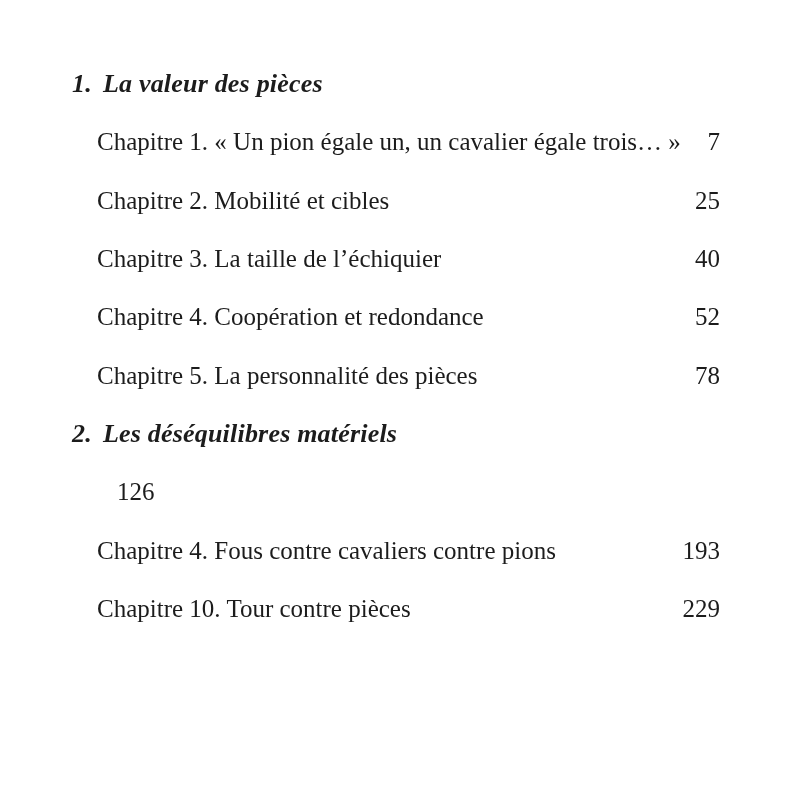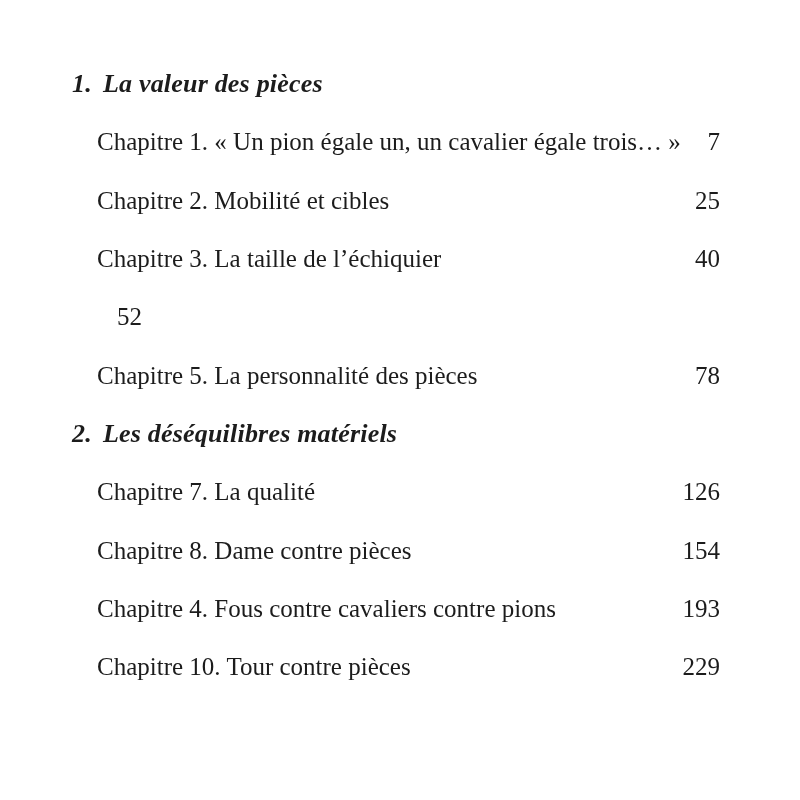--- a/index.html
+++ b/index.html
@@ -66,39 +66,35 @@
   </div>
   <div class="toc-line chapter-line">
     <span class="chapter-label">Chapitre 2. Mobilité et cibles</span>
     <span class="page-number">25</span>
   </div>
   <div class="toc-line chapter-line">
     <span class="chapter-label">Chapitre 3. La taille de l’échiquier</span>
     <span class="page-number">40</span>
   </div>
   <div class="toc-line chapter-line">
+    <span class="chapter-label">Chapitre 4. Coopération et redondance</span>
     <span class="page-number">52</span>
   </div>
   <div class="toc-line chapter-line">
     <span class="chapter-label">Chapitre 5. La personnalité des pièces</span>
     <span class="page-number">78</span>
   </div>
 
   <div class="toc-line section-line">
     <span class="section-number">2.</span>
     <span class="section-title">Les déséquilibres matériels</span>
   </div>
 
   <div class="toc-line chapter-line">
-    <span class="chapter-label">Chapitre 7. La qualité</span>
     <span class="page-number">126</span>
-  </div>
-  <div class="toc-line chapter-line">
-    <span class="chapter-label">Chapitre 8. Dame contre pièces</span>
-    <span class="page-number">154</span>
   </div>
   <div class="toc-line chapter-line">
     <span class="chapter-label">Chapitre 4. Fous contre cavaliers contre pions</span>
     <span class="page-number">193</span>
   </div>
   <div class="toc-line chapter-line">
     <span class="chapter-label">Chapitre 10. Tour contre pièces</span>
     <span class="page-number">229</span>
   </div>
 

